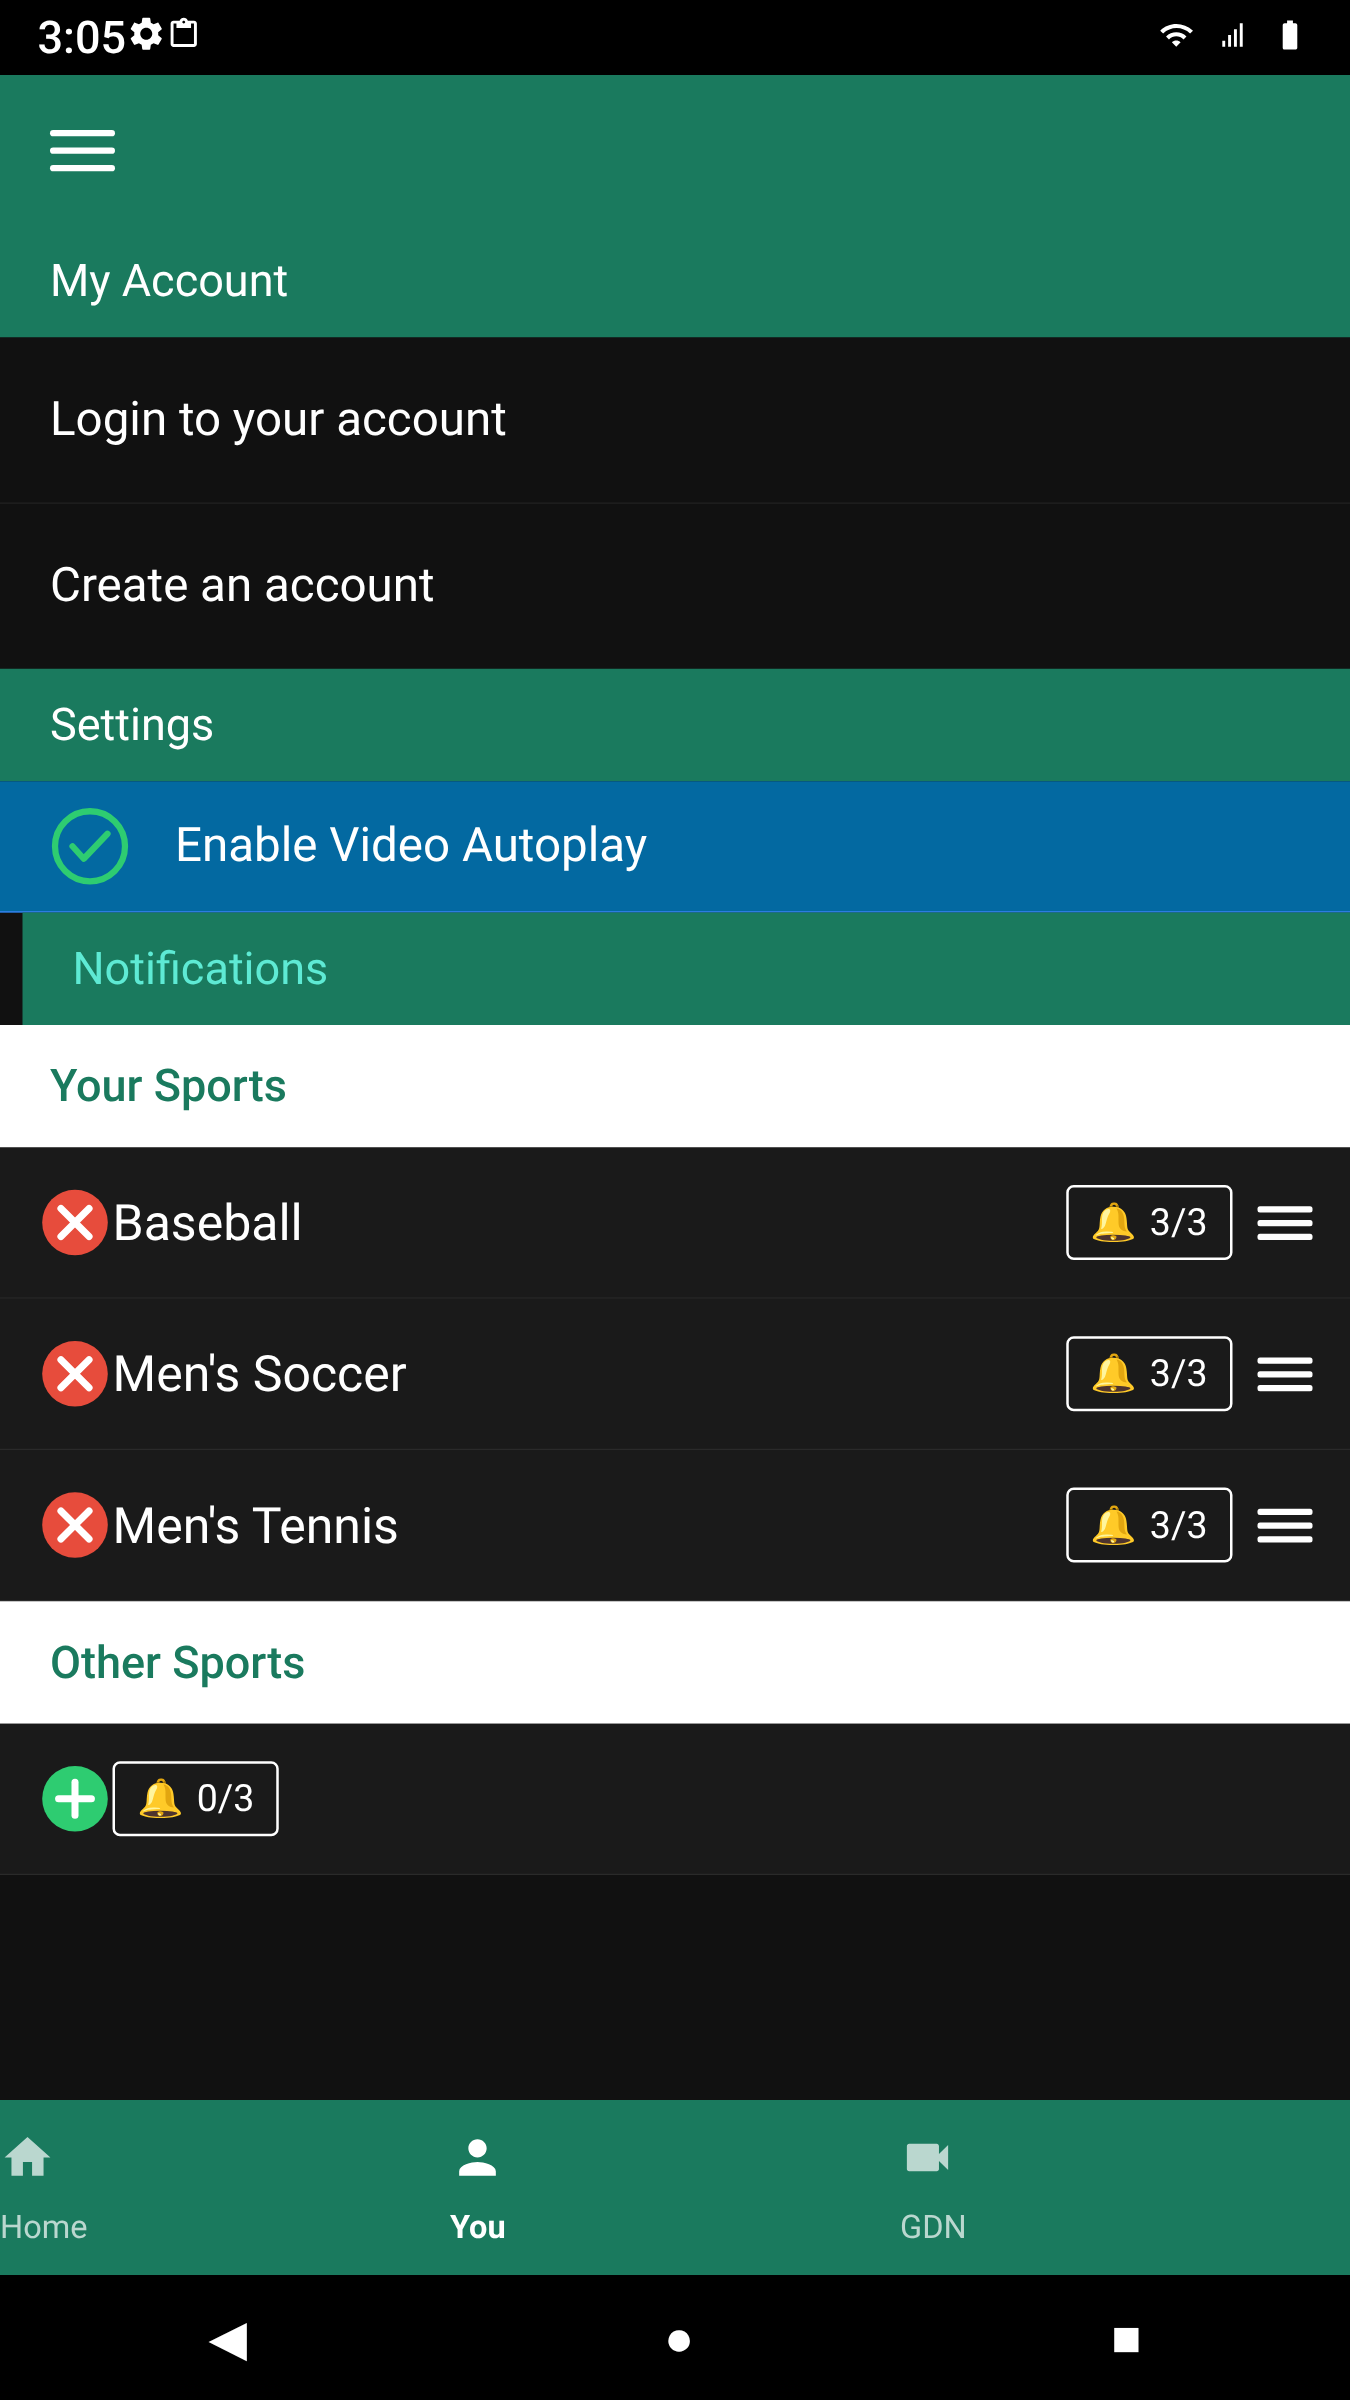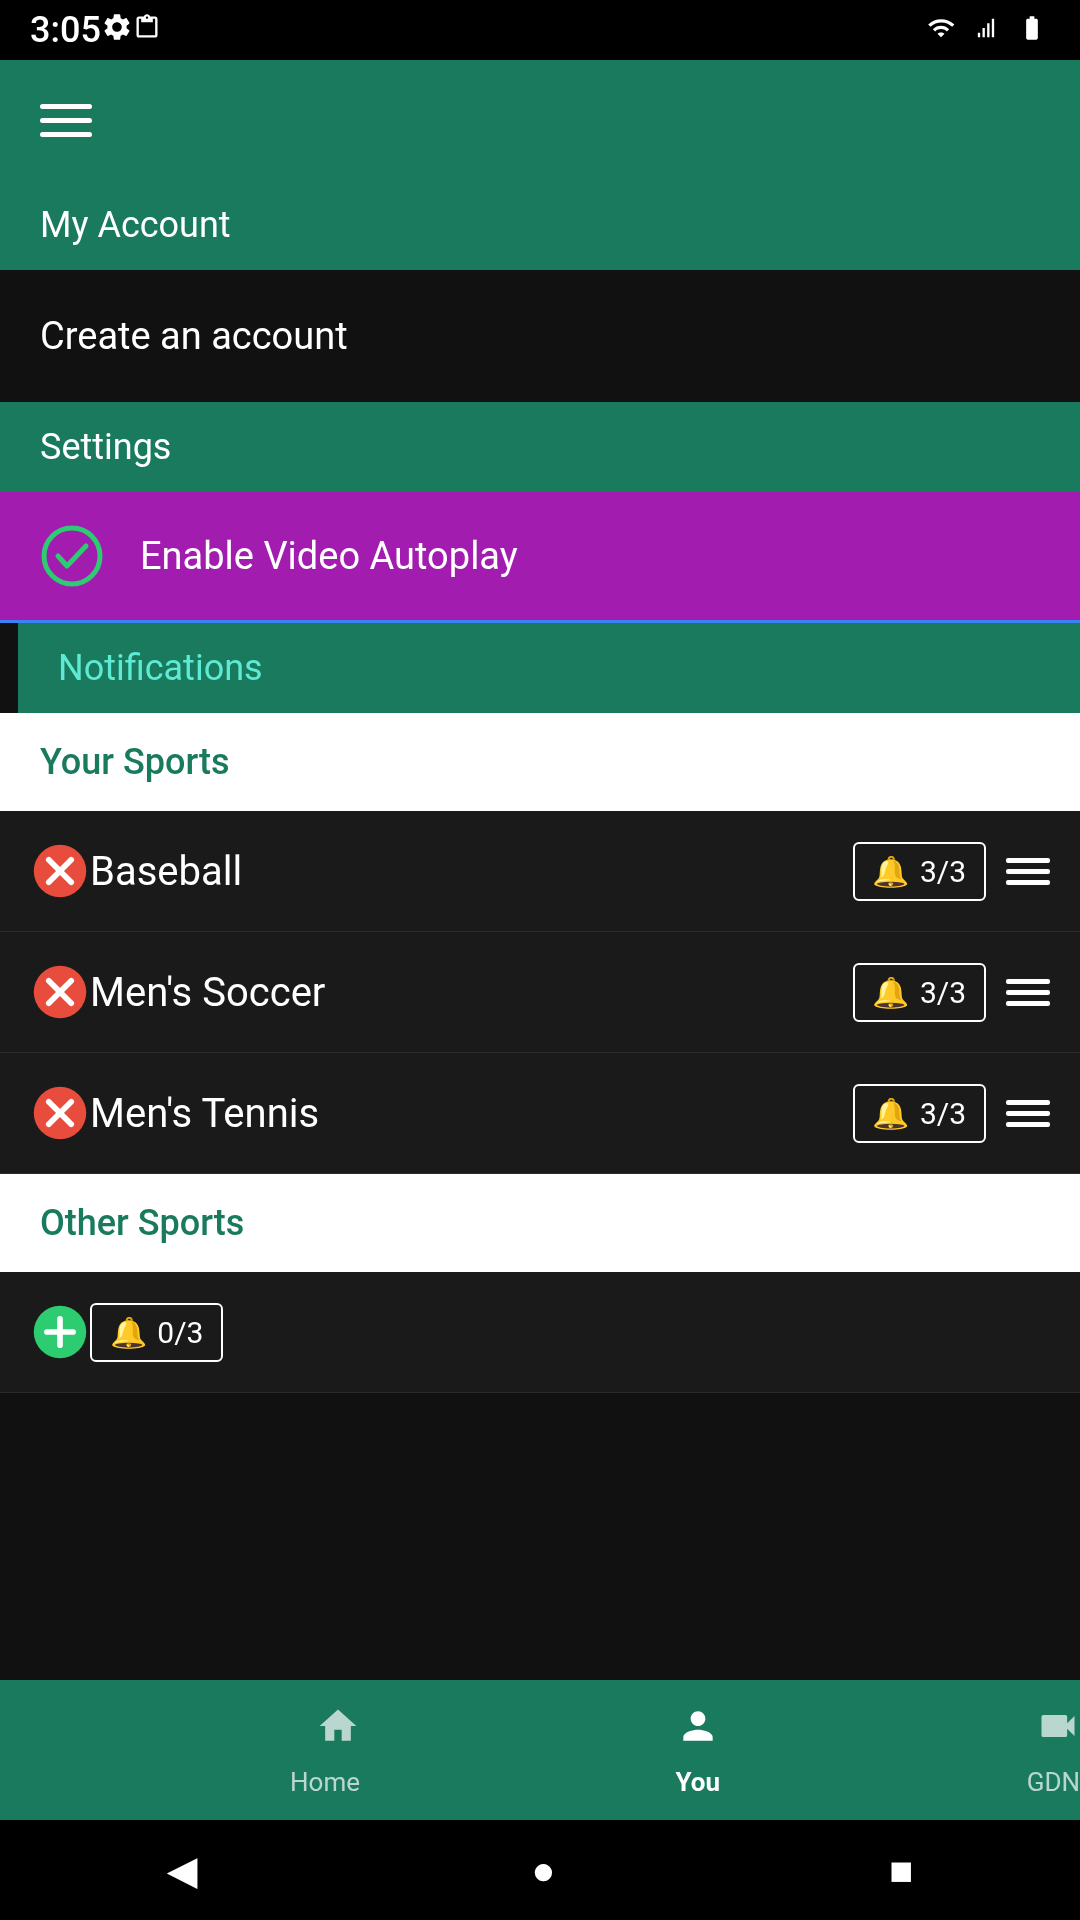--- a/index.html
+++ b/index.html
@@ -85,26 +85,26 @@
       color: #fff;
       cursor: pointer;
       border-bottom: 1px solid #222;
     }
     .menu-item:last-child {
       border-bottom: none;
     }
 
     
     .settings-item {
-      background: #a21caf;
-      display: flex;
-      align-items: center;
-      padding: 32px 40px;
+      background: #0369a1;
+      display: flex;
+      align-items: center;
+      padding: 20px 40px;
       gap: 36px;
-      border-bottom: 3px solid #3b82f6;
+      border-bottom: 1px solid #3b82f6;
     }
     .check-icon {
       width: 64px;
       height: 64px;
       flex-shrink: 0;
     }
     .settings-label {
       font-size: 38px;
       color: #fff;
     }
@@ -191,21 +191,21 @@
       right: 0;
       height: 140px;
       background: #1a7a5e;
       display: flex;
       align-items: stretch;
     }
     .nav-item {
       flex: 1;
       display: flex;
       flex-direction: column;
-      align-items: flex-end;
+      align-items: flex-start;
       justify-content: center;
       gap: 8px;
       cursor: pointer;
       color: rgba(255,255,255,0.7);
     }
     .nav-item.active {
       color: #fff;
     }
     .nav-icon {
       font-size: 44px;
@@ -278,20 +278,21 @@
   <div class="hamburger">
     <span></span>
     <span></span>
     <span></span>
   </div>
 </div>
 
 <div class="section-header">My Account</div>
 
 <div class="account-section">
+  <div class="menu-item">Login to your account</div>
   <div class="menu-item">Create an account</div>
 </div>
 
 <div class="section-header">Settings</div>
 
 <div class="settings-item">
   <svg class="check-icon" viewBox="0 0 64 64">
     <circle cx="32" cy="32" r="28" fill="none" stroke="#2ecc71" stroke-width="5"></circle>
     <polyline points="18,32 27,42 46,22" fill="none" stroke="#2ecc71" stroke-width="5" stroke-linecap="round" stroke-linejoin="round"></polyline>
   </svg>

